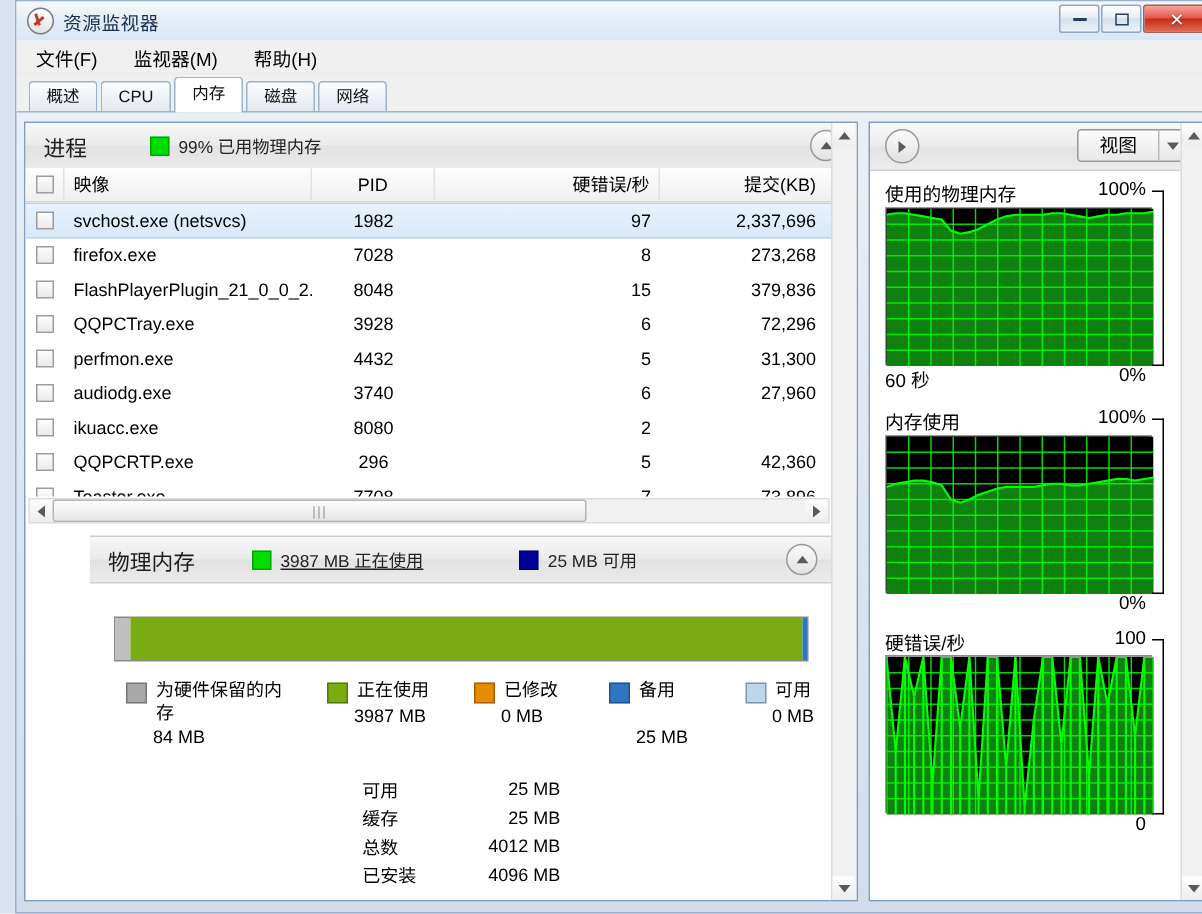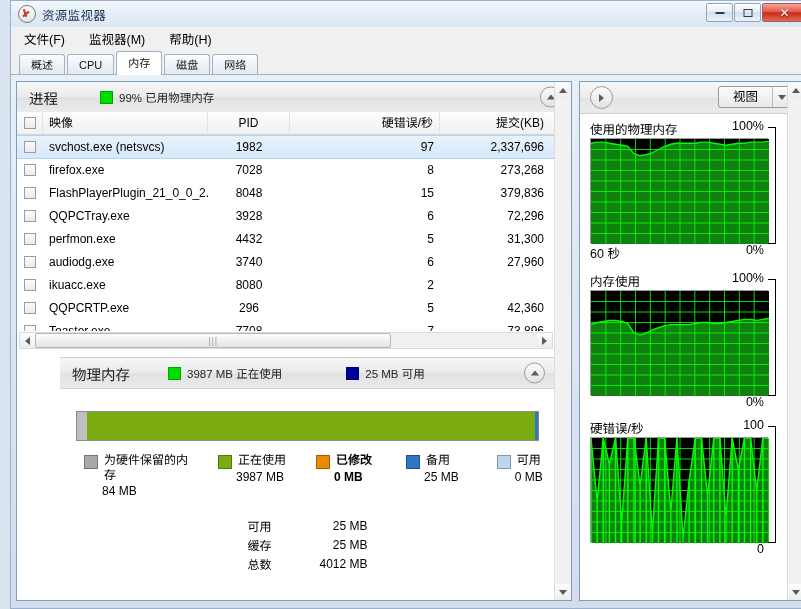--- a/index.html
+++ b/index.html
@@ -375,21 +375,21 @@
             </div>
         </div>
         <div class="hsb-arrow">
             <span class="tri right"></span>
           </div>
       </div>
 
       <div class="mem-section">
         <div class="mem-head">
           <span class="sec-title">物理内存</span>
-          <span class="sec-stat" style="margin-left:38px;">
+          <span class="sec-stat" style="margin-left:38px;text-decoration:underline;">
             <span class="swatch" id="mem-sw1" style="background: rgb(0, 221, 0);"></span>
             <span>3987 MB 正在使用</span>
           </span>
           <span class="sec-stat" style="margin-left:64px;">
             <span class="swatch" id="mem-sw2" style="background: rgb(0, 0, 153);"></span>
             <span>25 MB 可用</span>
           </span>
           <span class="chev">
               <span class="tri up"></span>
             </span>
@@ -409,28 +409,28 @@
               </div>
               <div class="leg-val">84 MB</div>
             </div>
             <div class="leg" style="margin-left: 22px;">
               <div class="leg-top">
                 <span class="leg-sw" style="background: rgb(122, 171, 16);"></span>
                 <span class="leg-name">正在使用</span>
               </div>
               <div class="leg-val">3987 MB</div>
             </div>
-            <div class="leg" style="margin-left: 30px; font-weight: bold;">
+            <div class="leg" style="margin-left: 30px;">
               <div class="leg-top">
                 <span class="leg-sw" style="background: rgb(232, 139, 0);"></span>
                 <span class="leg-name">已修改</span>
               </div>
               <div class="leg-val">0 MB</div>
             </div>
-            <div class="leg" style="margin-left: 34px;">
+            <div class="leg" style="margin-left: 34px; justify-content: space-between;">
               <div class="leg-top">
                 <span class="leg-sw" style="background: rgb(46, 117, 196);"></span>
                 <span class="leg-name">备用</span>
               </div>
               <div class="leg-val">25 MB</div>
             </div>
             <div class="leg" style="margin-left: 38px;">
               <div class="leg-top">
                 <span class="leg-sw" style="background: rgb(188, 214, 238);"></span>
                 <span class="leg-name">可用</span>
@@ -446,20 +446,24 @@
                   <td class="lbl">可用</td>
                   <td class="val">25 MB</td>
                 </tr>
                 <tr>
                   <td class="lbl">缓存</td>
                   <td class="val">25 MB</td>
                 </tr>
                 <tr>
                   <td class="lbl">总数</td>
                   <td class="val">4012 MB</td>
+                </tr>
+                <tr>
+                  <td class="lbl">已安装</td>
+                  <td class="val">4096 MB</td>
                 </tr>
               </tbody>
           </table>
         </div>
       </div>
 
       <div class="pane-scroll">
         <div class="sb-arrow up">
             <span class="tri up"></span>
           </div>

